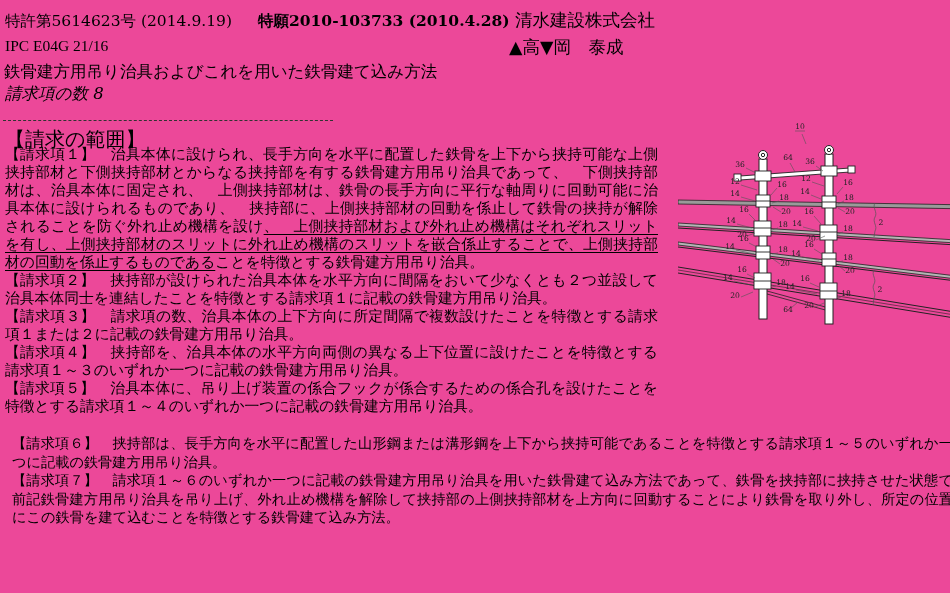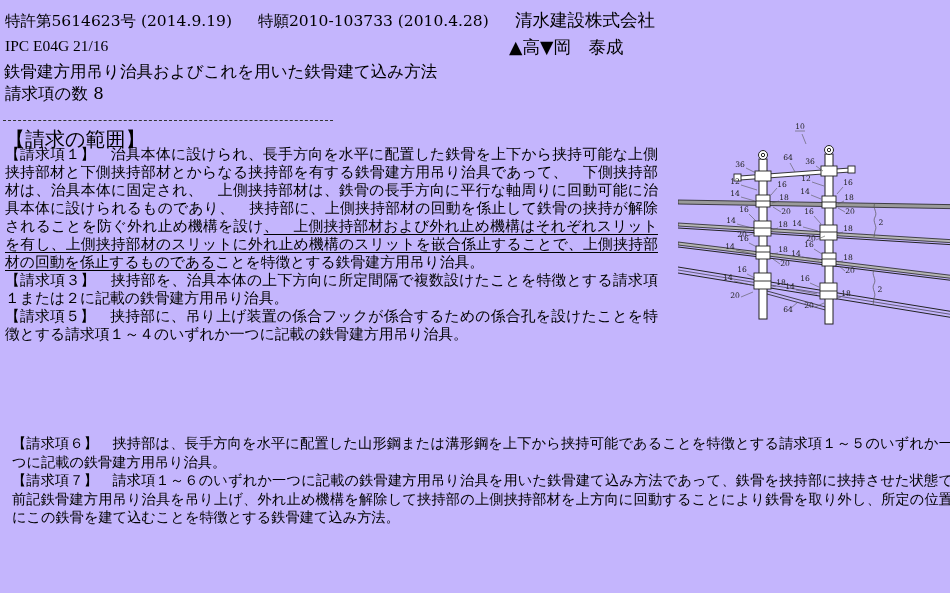--- a/index.html
+++ b/index.html
@@ -1,17 +1,17 @@
 <!DOCTYPE html>
 <html><head>
 <meta charset="utf-8">
 <style>
   html,body{margin:0;padding:0;background:#fff;}
   .page{
-    position:relative;width:950px;height:593px;background:#c4b5fd;
+    position:relative;width:950px;height:593px;background:#ec4899;
     font-family:"DejaVu Serif","Liberation Serif",serif;color:#000;overflow:hidden;
   }
   .abs{position:absolute;white-space:nowrap;}
   .hdr-sm{font-size:15.5px;}
   .hdr-lg{font-size:17.5px;}
   .title-line{font-size:16.5px;}
   .sep{position:absolute;left:3px;top:120px;width:330px;border-top:1.6px dashed #333;}
   .claims-top{
     position:absolute;left:5px;top:145px;width:653px;
     font-size:14.8px;line-height:18px;text-align:justify;word-break:break-all;
@@ -27,35 +27,37 @@
   .figure-wrap svg{width:100%;height:100%;display:block;}
   #fig-labels text{font-family:"DejaVu Serif","Liberation Serif",serif;font-size:7.6px;fill:#222;text-anchor:middle;}
   #fig-labels line{stroke:#555;stroke-width:0.6;fill:none;}
 </style>
 </head>
 <body>
 
 <div class="page">
 
   <span class="abs hdr-sm" style="left:5px;top:11px;">特許第5614623号 (2014.9.19)</span>
-  <span class="abs hdr-sm" style="left:258px;top:11px;">特願2010-103733 (2010.4.28)</span>
+  <span class="abs hdr-sm" style="left:258px;top:11px;font-weight:bold;">特願2010-103733 (2010.4.28)</span>
   <span class="abs hdr-lg" style="left:492px;top:8px;margin-left:23px;">清水建設株式会社</span>
   <span class="abs hdr-sm" style="left:5px;top:37px;font-family:Liberation Serif, serif;">IPC E04G 21/16</span>
   <span class="abs hdr-lg" style="left:492px;top:35px;margin-left:17px;">▲高▼岡　泰成</span>
   <span class="abs title-line" style="left:4px;top:61px;">鉄骨建方用吊り治具およびこれを用いた鉄骨建て込み方法</span>
-  <span class="abs title-line" style="left:5px;top:83px;">請求項の数 8</span>
+  <span class="abs title-line" style="left:5px;top:83px;font-style:italic;">請求項の数 8</span>
 
   <div class="sep"></div>
 
   <span class="section-heading">【請求の範囲】</span>
 
   <div class="claims-top">
     <p><span>【請求項１】　治具本体に設けられ、長手方向を水平に配置した鉄骨を上下から挟持可能な上側挟持部材と下側挟持部材とからなる挟持部を有する鉄骨建方用吊り治具であって、　下側挟持部材は、治具本体に固定され、　上側挟持部材は、鉄骨の長手方向に平行な軸周りに回動可能に治具本体に設けられるものであり、　挟持部に、上側挟持部材の回動を係止して鉄骨の挟持が解除されることを防ぐ外れ止め機構を設け</span><span class="ul">、　上側挟持部材および外れ止め機構はそれぞれスリットを有し、上側挟持部材のスリットに外れ止め機構のスリットを嵌合係止することで、上側挟持部材の回動を係止するものである</span><span>ことを特徴とする鉄骨建方用吊り治具。</span></p>
-    <p>【請求項３】　挟持部を、治具本体の上下方向に所定間隔で複数設けたことを特徴とする請求項１または２に記載の鉄骨建方用吊り治具。</p>
-    <p>【請求項５】　挟持部に、吊り上げ装置の係合フックが係合するための係合孔を設けたことを特徴とする請求項１～４のいずれか一つに記載の鉄骨建方用吊り治具。</p>
+    <p>【請求項２】　挟持部が設けられた治具本体を水平方向に間隔をおいて少なくとも２つ並設して治具本体同士を連結したことを特徴とする請求項１に記載の鉄骨建方用吊り治具。</p>
+    <p>【請求項３】　請求項の数、治具本体の上下方向に所定間隔で複数設けたことを特徴とする請求項１または２に記載の鉄骨建方用吊り治具。</p>
+    <p>【請求項４】　挟持部を、治具本体の水平方向両側の異なる上下位置に設けたことを特徴とする請求項１～３のいずれか一つに記載の鉄骨建方用吊り治具。</p>
+    <p>【請求項５】　治具本体に、吊り上げ装置の係合フックが係合するための係合孔を設けたことを特徴とする請求項１～４のいずれか一つに記載の鉄骨建方用吊り治具。</p>
   </div>
 
   <div class="claims-bottom">
     <p>【請求項６】　挟持部は、長手方向を水平に配置した山形鋼または溝形鋼を上下から挟持可能であることを特徴とする請求項１～５のいずれか一つに記載の鉄骨建方用吊り治具。</p>
     <p>【請求項７】　請求項１～６のいずれか一つに記載の鉄骨建方用吊り治具を用いた鉄骨建て込み方法であって、鉄骨を挟持部に挟持させた状態で前記鉄骨建方用吊り治具を吊り上げ、外れ止め機構を解除して挟持部の上側挟持部材を上方向に回動することにより鉄骨を取り外し、所定の位置にこの鉄骨を建て込むことを特徴とする鉄骨建て込み方法。</p>
   </div>
 
   <div class="figure-wrap">
     <svg viewBox="0 0 295 215" xmlns="http://www.w3.org/2000/svg">
 

